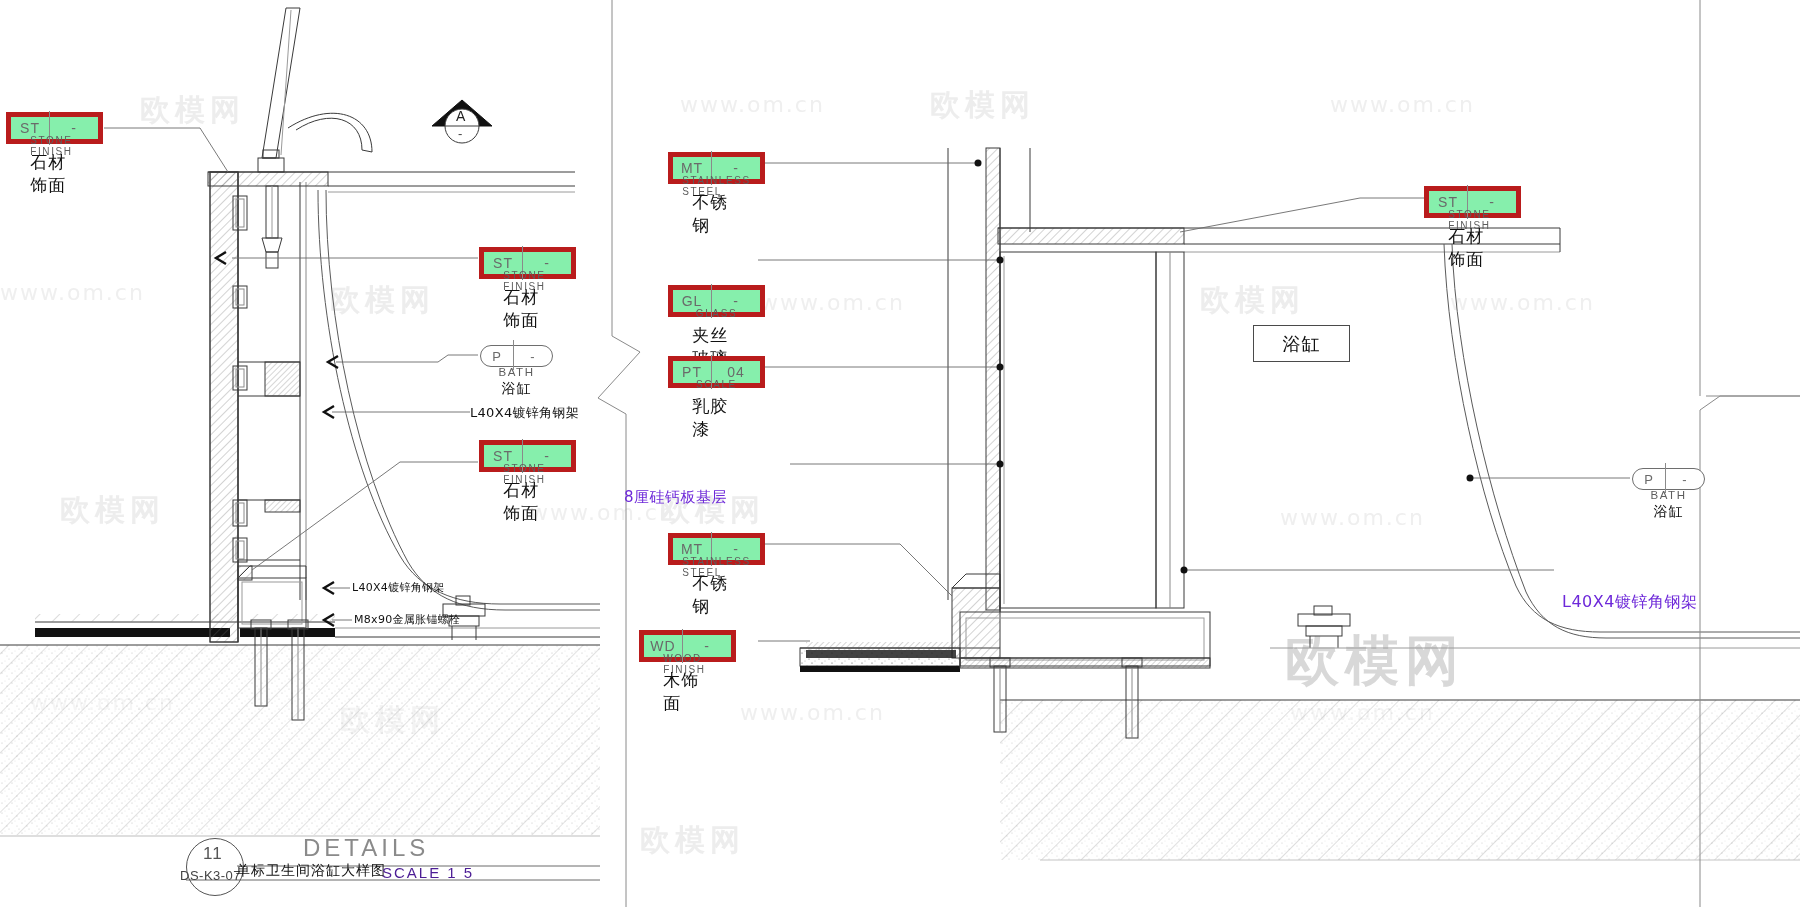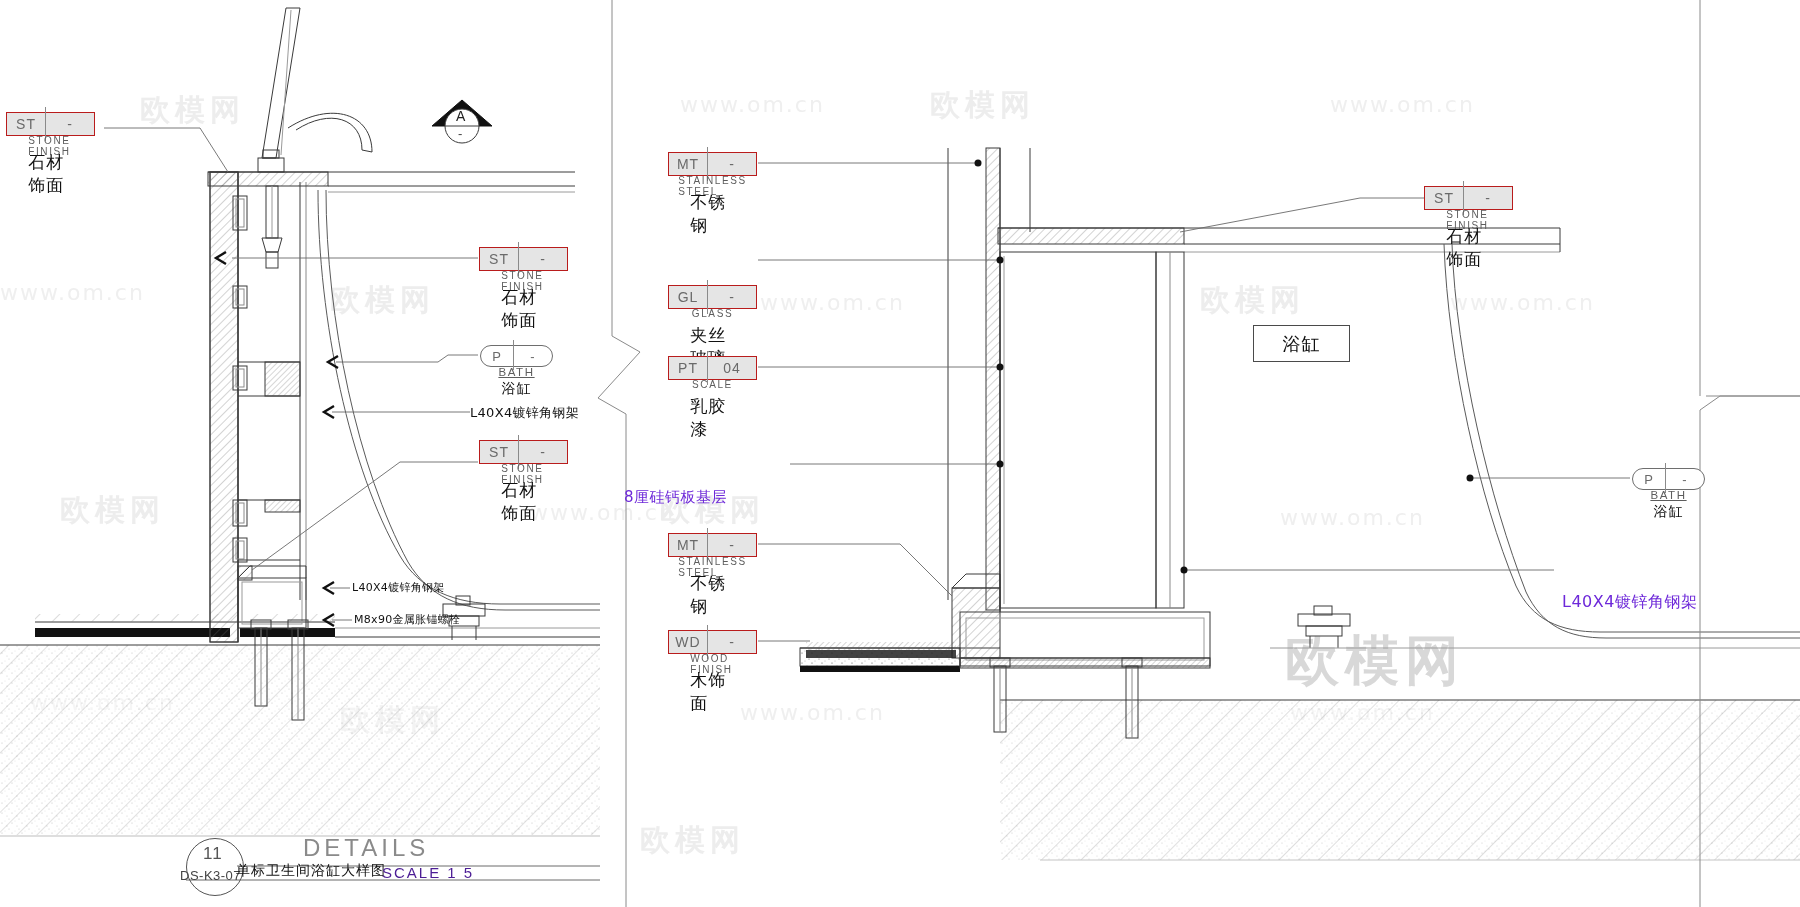--- a/index.html
+++ b/index.html
@@ -14,41 +14,41 @@
       font-size:13px;letter-spacing:1.6px;color:#5d5d5d;}
   .cn{font-family:"DejaVu Sans","Liberation Sans",sans-serif;
       font-size:17px;letter-spacing:1px;color:#111;}
   .note{font-family:"DejaVu Sans","Liberation Sans",sans-serif;
       font-size:15px;letter-spacing:0.5px;color:#6d28d9;margin-top:36px;}
   .note-sm{font-family:"DejaVu Sans","Liberation Sans",sans-serif;
       font-size:11px;letter-spacing:0.3px;color:#111;}
 
   
   .tag{position:absolute;}
-  .tag .box{display:flex;border:1px solid #b91c1c;background:#e5e5e5;position:relative;}
+  .tag .box{display:flex;border:5px solid #b91c1c;background:#86efac;position:relative;}
   .tag .box .c{font-family:"Liberation Sans","DejaVu Sans",sans-serif;
      font-size:14px;color:#6a6a6a;letter-spacing:1px;
      display:flex;align-items:center;justify-content:center;}
   .tag .box .c1{width:38px;height:22px;border-right:1px solid #6e6e6e;}
   .tag .box .c2{width:48px;height:22px;}
   .tag .tick{position:absolute;left:38px;top:-6px;width:1px;height:34px;background:#8a8a8a;}
   .tag .en{position:absolute;left:50%;transform:translateX(-50%);top:23px;font-size:10px;}
   .tag .cn{position:absolute;left:50%;transform:translateX(-50%);top:39px;font-size:17px;}
 
   
   .ptag{position:absolute;}
   .ptag .box{display:flex;border:1px solid #6e6e6e;background:#fff;
              border-radius:13px;position:relative;}
   .ptag .box .c{font-family:"Liberation Sans","DejaVu Sans",sans-serif;
      font-size:13px;color:#6a6a6a;letter-spacing:1px;
      display:flex;align-items:center;justify-content:center;}
   .ptag .box .c1{width:32px;height:20px;border-right:1px solid #6e6e6e;}
   .ptag .box .c2{width:38px;height:20px;}
   .ptag .tick{position:absolute;left:32px;top:-6px;width:1px;height:30px;background:#8a8a8a;}
-  .ptag .en{position:absolute;left:50%;transform:translateX(-50%);top:21px;font-size:11.5px;text-decoration:underline;}
+  .ptag .en{position:absolute;left:50%;transform:translateX(-50%);top:21px;font-size:11.5px;}
   .ptag .cn{position:absolute;left:50%;transform:translateX(-50%);top:35px;font-size:14px;}
 
   
   .boxcall{position:absolute;border:1px solid #4a4a4a;background:#fff;
     display:flex;align-items:center;justify-content:center;}
 
   
   #title-block{position:absolute;}
   .tb-circle{position:absolute;width:56px;height:56px;border:1px solid #555;
      border-radius:50%;background:transparent;}
@@ -397,21 +397,21 @@
   <div class="tag" style="left:668px;top:533px;">
     <div class="box">
       <div class="c c1">MT</div>
       <div class="c c2">-</div>
       <div class="tick"></div>
     </div>
     <div class="en">STAINLESS  STEEL</div>
     <div class="cn">不锈钢</div>
   </div>
 
-  <div class="tag" style="left:668px;top:630px;">
+  <div class="tag" style="left:639px;top:630px;">
     <div class="box">
       <div class="c c1">WD</div>
       <div class="c c2">-</div>
       <div class="tick"></div>
     </div>
     <div class="en">WOOD  FINISH</div>
     <div class="cn">木饰面</div>
   </div>
 
   <div class="tag" style="left:1424px;top:186px;">

